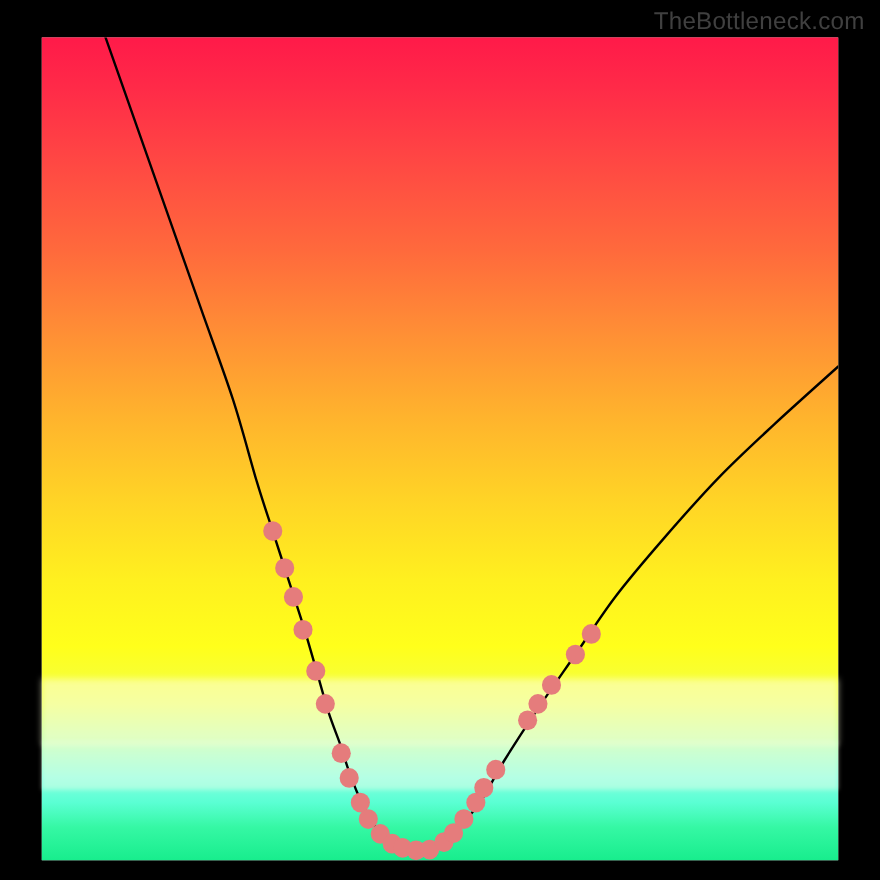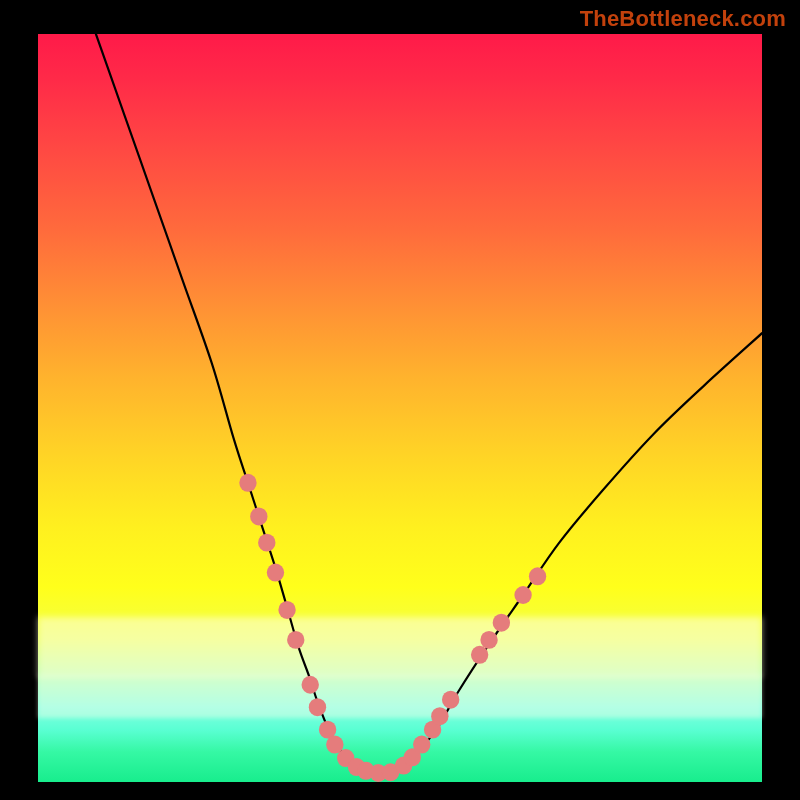--- a/index.html
+++ b/index.html
@@ -9,23 +9,23 @@
     width: 800px;
     height: 800px;
     overflow: hidden;
     position: relative;
     font-family: Arial, sans-serif;
   }
   .watermark {
     position: absolute;
     top: 6px;
     right: 14px;
-    color: #c2410c;
+    color: #404040;
     font-size: 22px;
-    font-weight: 700;
+    font-weight: 400;
     z-index: 5;
     letter-spacing: 0.2px;
   }
   .frame {
     position: absolute;
     left: 0;
     top: 0;
     width: 800px;
     height: 800px;
     box-sizing: border-box;

